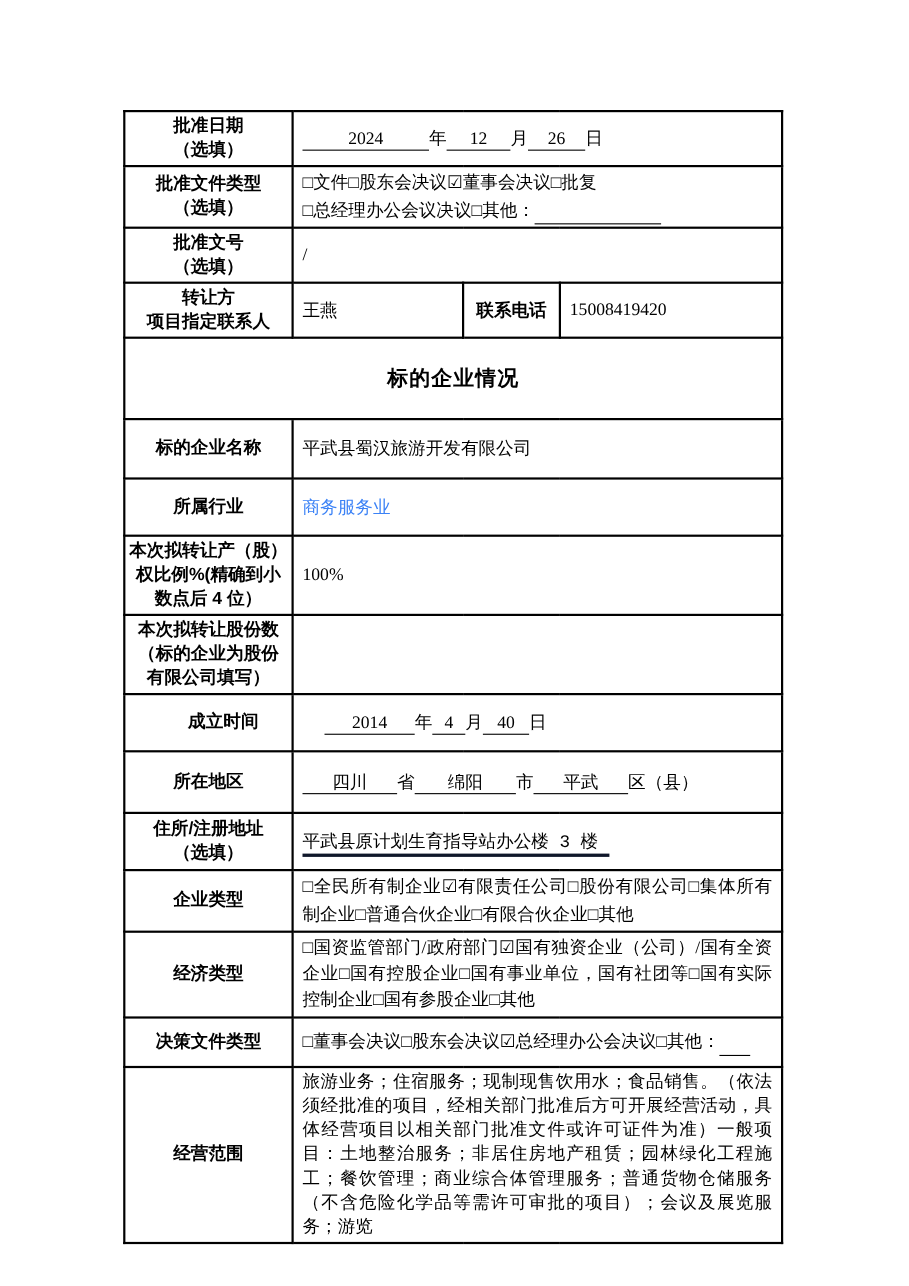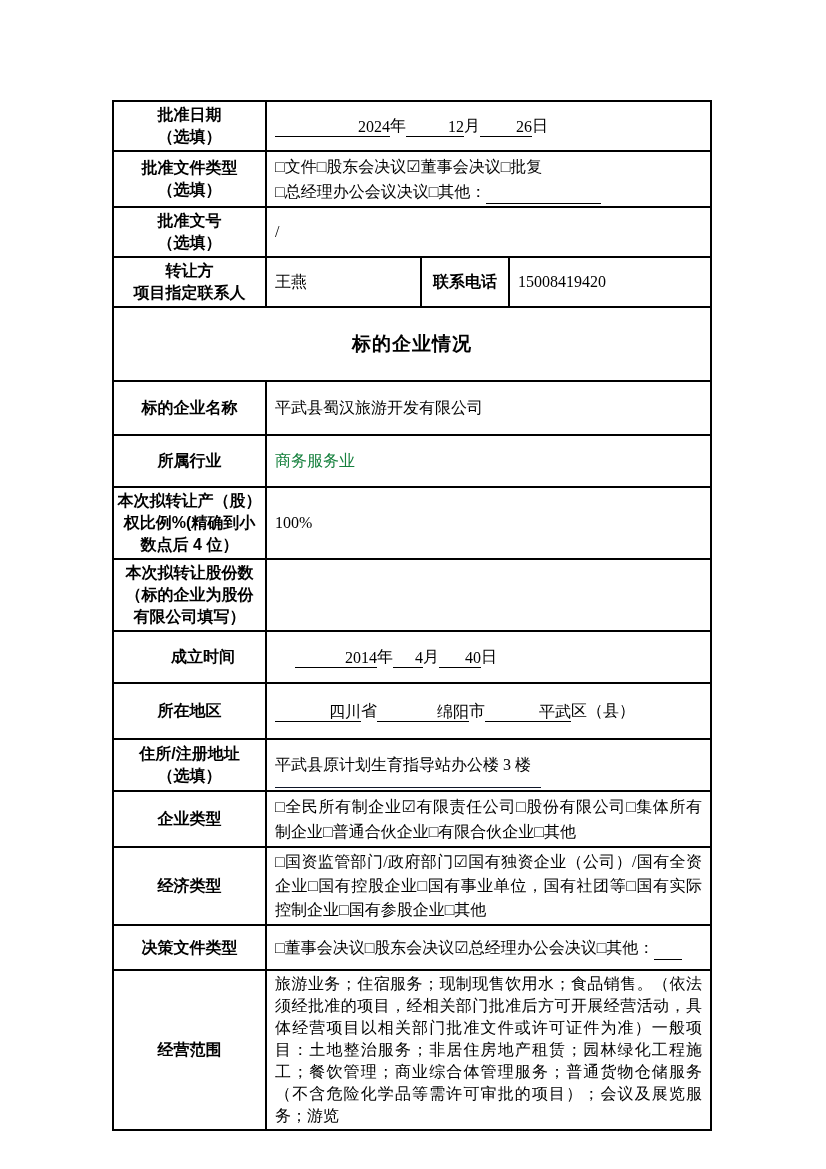--- a/index.html
+++ b/index.html
@@ -63,36 +63,36 @@
     text-align: justify;
   }
   tr.r-economic .opts { line-height: 24px; }
   .scope-text {
     line-height: 22px;
     text-align: justify;
   }
   .blank {
     display: inline-block;
     border-bottom: 1px solid #000000;
-    text-align: right;
+    text-align: center;
     height: 21px;
     line-height: 21px;
     vertical-align: bottom;
   }
   .b115 { min-width: 115px; }
   .b58  { min-width: 58px; }
   .b52  { min-width: 52px; }
   .b82  { min-width: 82px; }
   .b30  { min-width: 30px; }
   .b42  { min-width: 42px; }
   .b86  { min-width: 86px; }
   .b92  { min-width: 92px; }
   .b28  { min-width: 28px; }
-  .ul { border-bottom: 1px solid #0f172a; padding-right: 10px; padding-bottom: 14px; }
-  .muted { color: #15803d; }
+  .ul { border-bottom: 3px solid #0f172a; padding-right: 10px; padding-bottom: 1px; font-family: Liberation Mono, monospace; }
+  .muted { color: #3b82f6; }
   .phone-label {
     font-family: "Liberation Sans", "DejaVu Sans", sans-serif;
     font-weight: bold;
     text-align: center;
   }
   .lbl-line { display: block; }
 </style>
 </head>
 <body>
 

